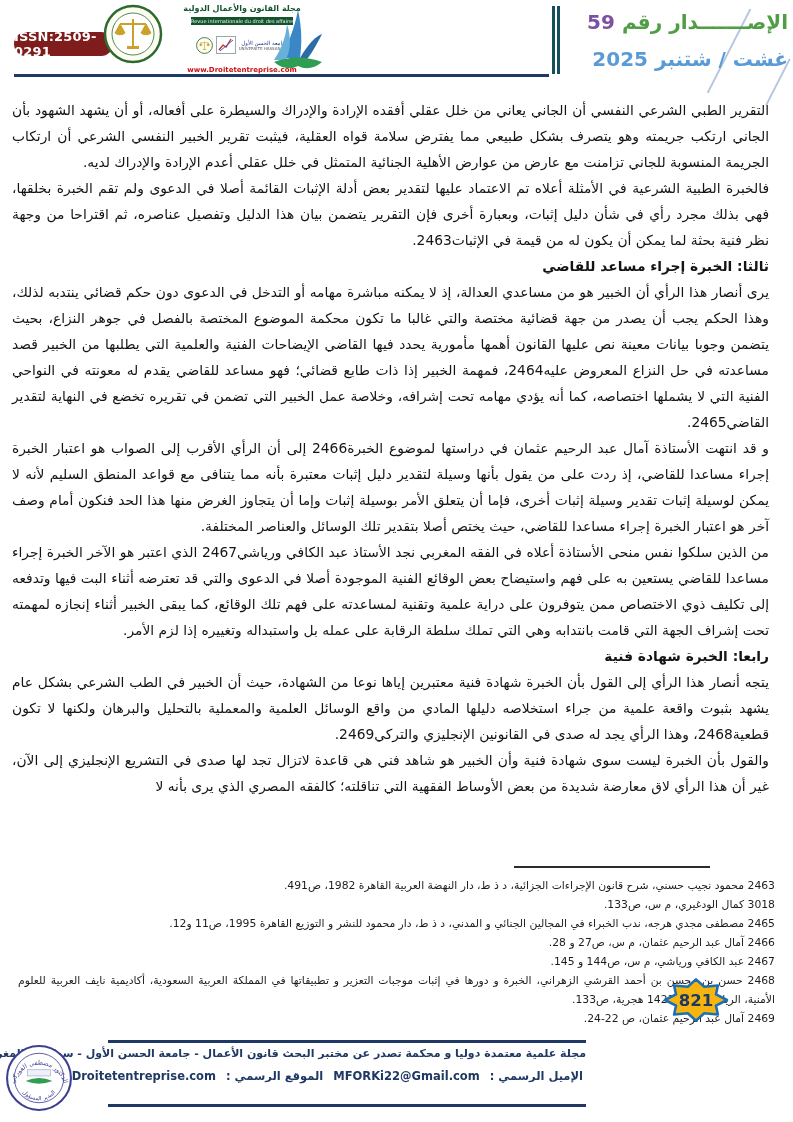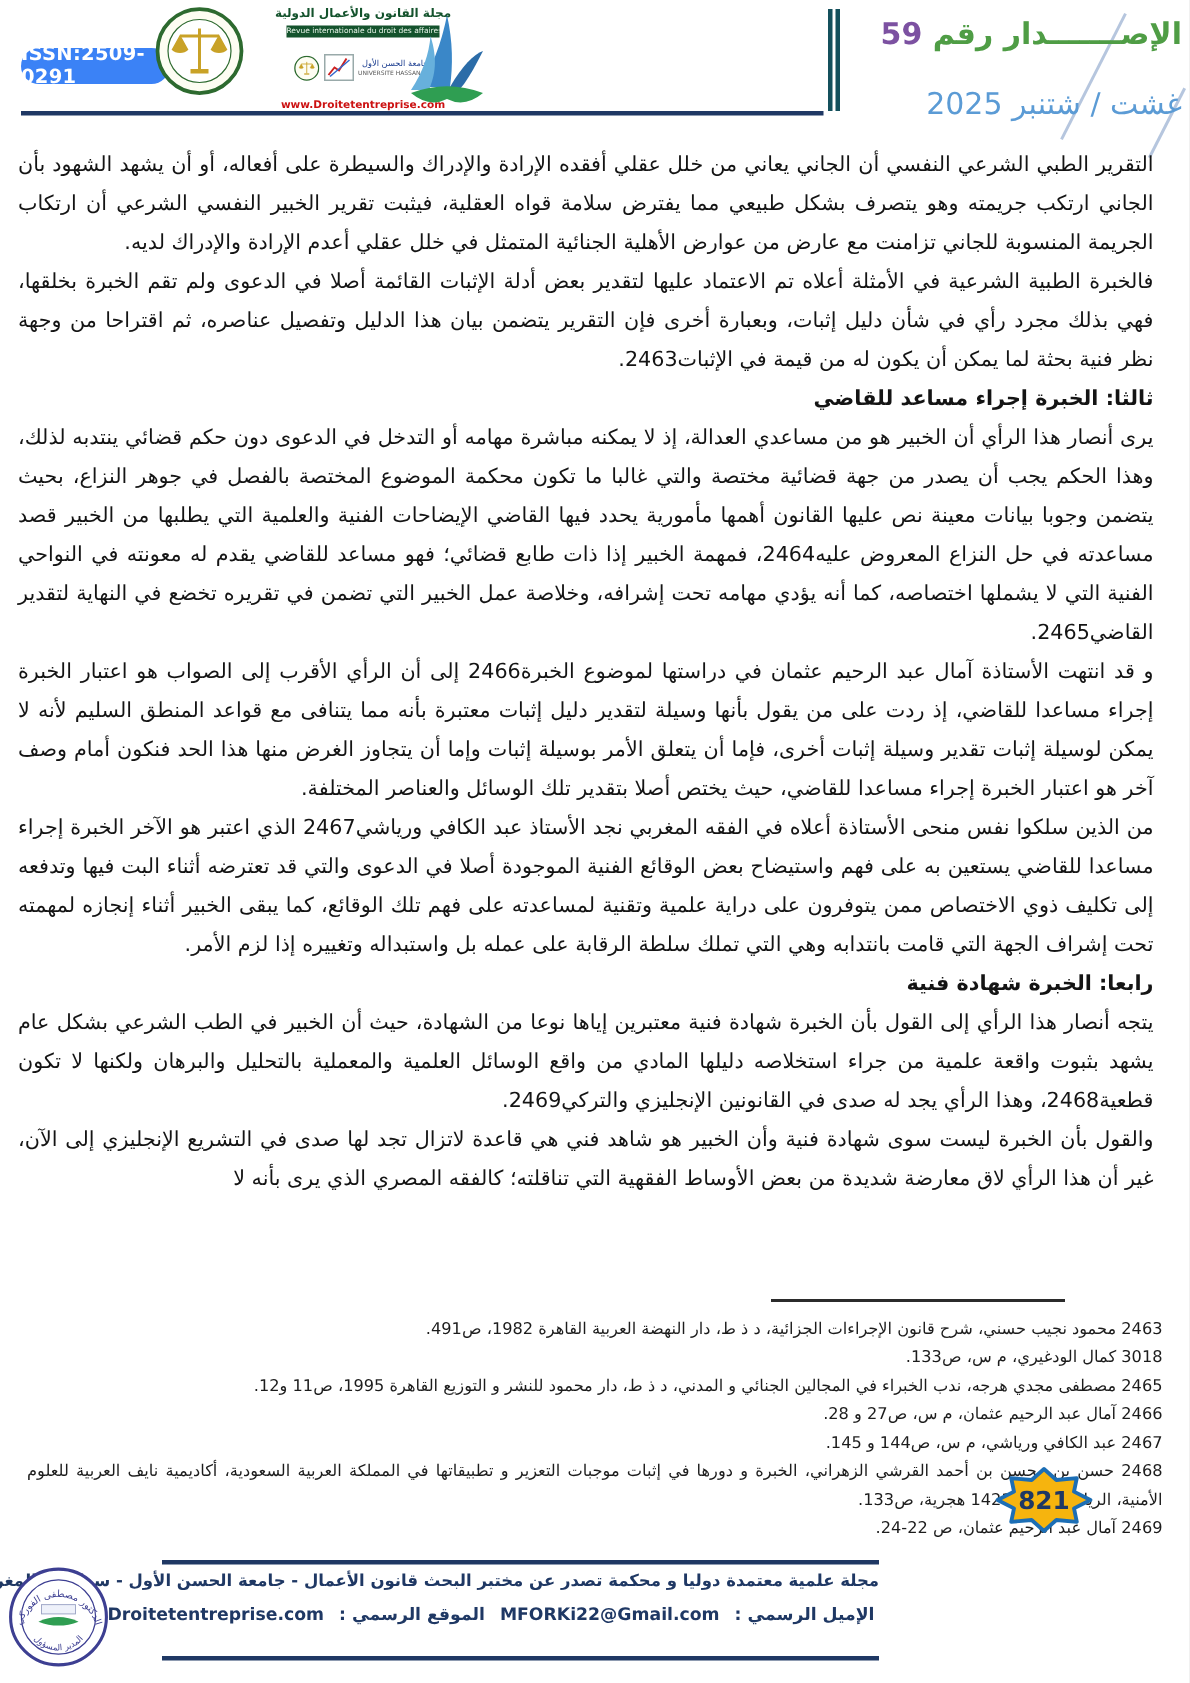--- a/index.html
+++ b/index.html
@@ -5,21 +5,21 @@
   * { margin:0; padding:0; box-sizing:border-box; }
   html,body { background:#e8e8e8; }
   .page{
     position:relative; width:793px; height:1122px; margin:0 auto;
     background:#ffffff; overflow:hidden;
     font-family:"DejaVu Sans", sans-serif;
   }
   
   .issn-pill{
     position:absolute; left:14px; top:32px; width:99px; height:24px;
-    background:#3b82f6; border-radius:13px; color:#fff;
+    background:#7f1d1d; border-radius:13px; color:#fff;
     font-size:13px; font-weight:bold; display:flex; align-items:center; justify-content:center;
     letter-spacing:.2px;
   }
   .lab-logo{ position:absolute; left:103px; top:4px; width:60px; height:60px; }
   .journal-logo{
     position:absolute; left:168px; top:3px; width:102px; height:72px;
     display:flex; flex-direction:column; align-items:center; justify-content:space-between;
     padding:1px 0;
     margin-left:23px;
   }
@@ -33,21 +33,21 @@
   .univ-ar{ font-size:5.5px; color:#1a3c8f; white-space:nowrap; }
   .univ-fr{ font-size:4px; color:#555; white-space:nowrap; }
   .journal-url{ font-size:7px; font-weight:bold; color:#cc1111; white-space:nowrap; }
   .book-logo{ position:absolute; left:272px; top:6px; }
   .header-rule{ position:absolute; left:14px; top:74px; width:535px; height:3px; background:#1f3864; }
   .divider-bars{ position:absolute; left:552px; top:6px; height:68px; width:8px;
     border-left:3px solid #14505c; border-right:3px solid #14505c; }
   .issue-block{ position:absolute; left:560px; top:6px; width:228px; text-align:right; }
   .issue-line1{ direction:rtl; font-size:20px; font-weight:bold; color:#4f9d45; line-height:32px; white-space:nowrap; }
   .issue-number{ color:#7c51a1; }
-  .issue-date{ direction:rtl; font-size:20px; font-weight:normal; color:#5b9bd5; line-height:34px; margin-top:14px; white-space:nowrap; }
+  .issue-date{ direction:rtl; font-size:20px; font-weight:bold; color:#5b9bd5; line-height:34px; margin-top:4px; white-space:nowrap; }
   .slash{ position:absolute; width:2px; background:#b6c6de; transform-origin:center; }
   .slash-1{ left:728px; top:4px; height:94px; transform:rotate(27deg); }
   .slash-2{ left:777px; top:56px; height:52px; transform:rotate(27deg); }
   
   .body-text{
     position:absolute; left:12px; top:97px; width:757px;
     direction:rtl; text-align:justify; color:#141414;
     font-size:13.8px; line-height:26px;
   }
   .para{ margin:0; }

